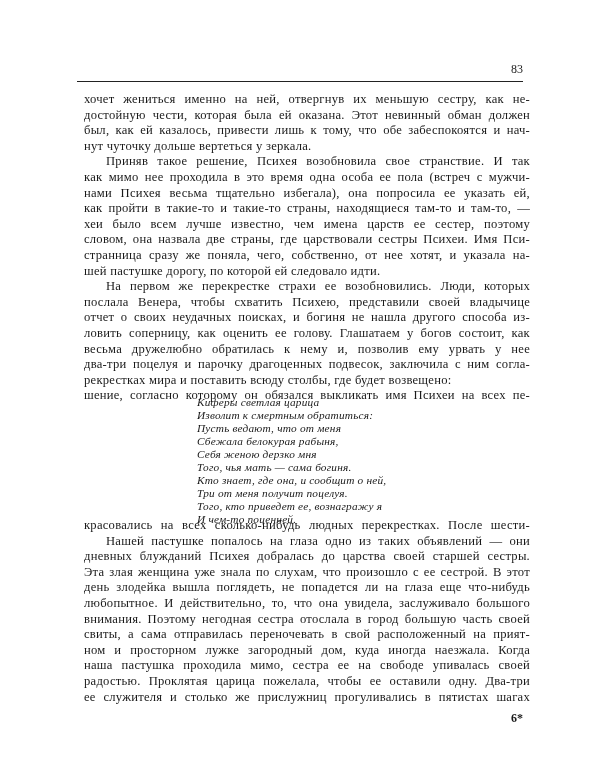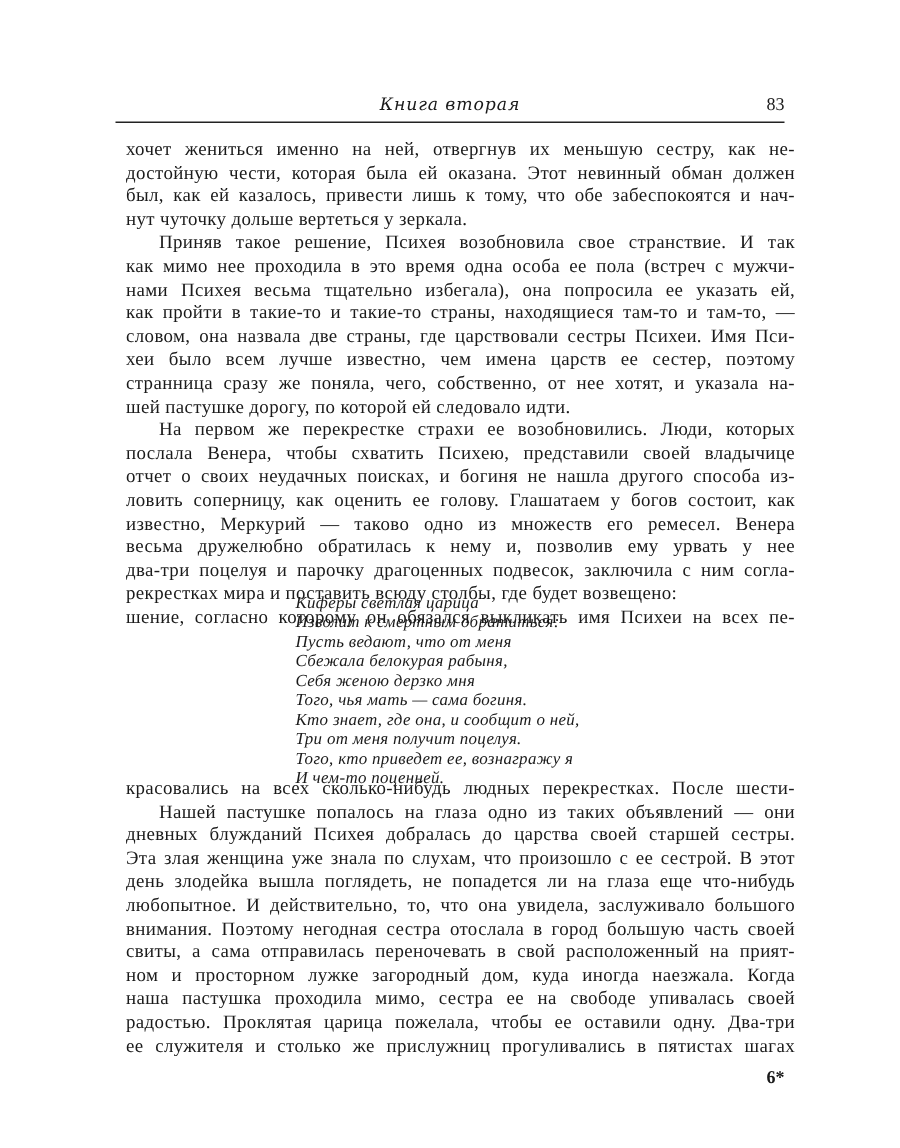--- a/index.html
+++ b/index.html
@@ -21,43 +21,41 @@
           font-family: "Liberation Serif", "DejaVu Serif", serif; letter-spacing: 0.2px; }
   .poem .pline { height: 13px; line-height: 13px; white-space: nowrap; display: block; font-style: italic; }
   .sig { position: absolute; right: 77px; top: 711px; font-size: 12px; font-weight: bold;
          font-family: "Liberation Serif", serif; }
 </style>
 </head>
 <body>
 
 <div class="page">
   <div class="running-head">
-    <span class="rh-title">Книга вторая</span>
     <span class="rh-num">83</span>
   </div>
   <div class="rule"></div>
 
   <div class="text-block" id="sec1" style="top:92px;">
       <span class="line">хочет жениться именно на ней, отвергнув их меньшую сестру, как не-</span>
       <span class="line">достойную чести, которая была ей оказана. Этот невинный обман должен</span>
       <span class="line">был, как ей казалось, привести лишь к тому, что обе забеспокоятся и нач-</span>
       <span class="line last">нут чуточку дольше вертеться у зеркала.</span>
       <span class="line indent">Приняв такое решение, Психея возобновила свое странствие. И так</span>
       <span class="line">как мимо нее проходила в это время одна особа ее пола (встреч с мужчи-</span>
       <span class="line">нами Психея весьма тщательно избегала), она попросила ее указать ей,</span>
       <span class="line">как пройти в такие-то и такие-то страны, находящиеся там-то и там-то, —</span>
+      <span class="line">хеи было всем лучше известно, чем имена царств ее сестер, поэтому</span>
       <span class="line">словом, она назвала две страны, где царствовали сестры Психеи. Имя Пси-</span>
-      <span class="line">хеи было всем лучше известно, чем имена царств ее сестер, поэтому</span>
       <span class="line">странница сразу же поняла, чего, собственно, от нее хотят, и указала на-</span>
       <span class="line last">шей пастушке дорогу, по которой ей следовало идти.</span>
       <span class="line indent">На первом же перекрестке страхи ее возобновились. Люди, которых</span>
       <span class="line">послала Венера, чтобы схватить Психею, представили своей владычице</span>
       <span class="line">отчет о своих неудачных поисках, и богиня не нашла другого способа из-</span>
       <span class="line">ловить соперницу, как оценить ее голову. Глашатаем у богов состоит, как</span>
-      <span class="line">известно, Меркурий — таково одно из множеств его ремесел. Венера</span>
       <span class="line">весьма дружелюбно обратилась к нему и, позволив ему урвать у нее</span>
       <span class="line">два-три поцелуя и парочку драгоценных подвесок, заключила с ним согла-</span>
       <span class="line last">рекрестках мира и поставить всюду столбы, где будет возвещено:</span>
       <span class="line">шение, согласно которому он обязался выкликать имя Психеи на всех пе-</span>
     </div>
 
   <div class="poem" id="poem">
       <span class="pline">Киферы светлая царица</span>
       <span class="pline">Изволит к смертным обратиться:</span>
       <span class="pline">Пусть ведают, что от меня</span>

